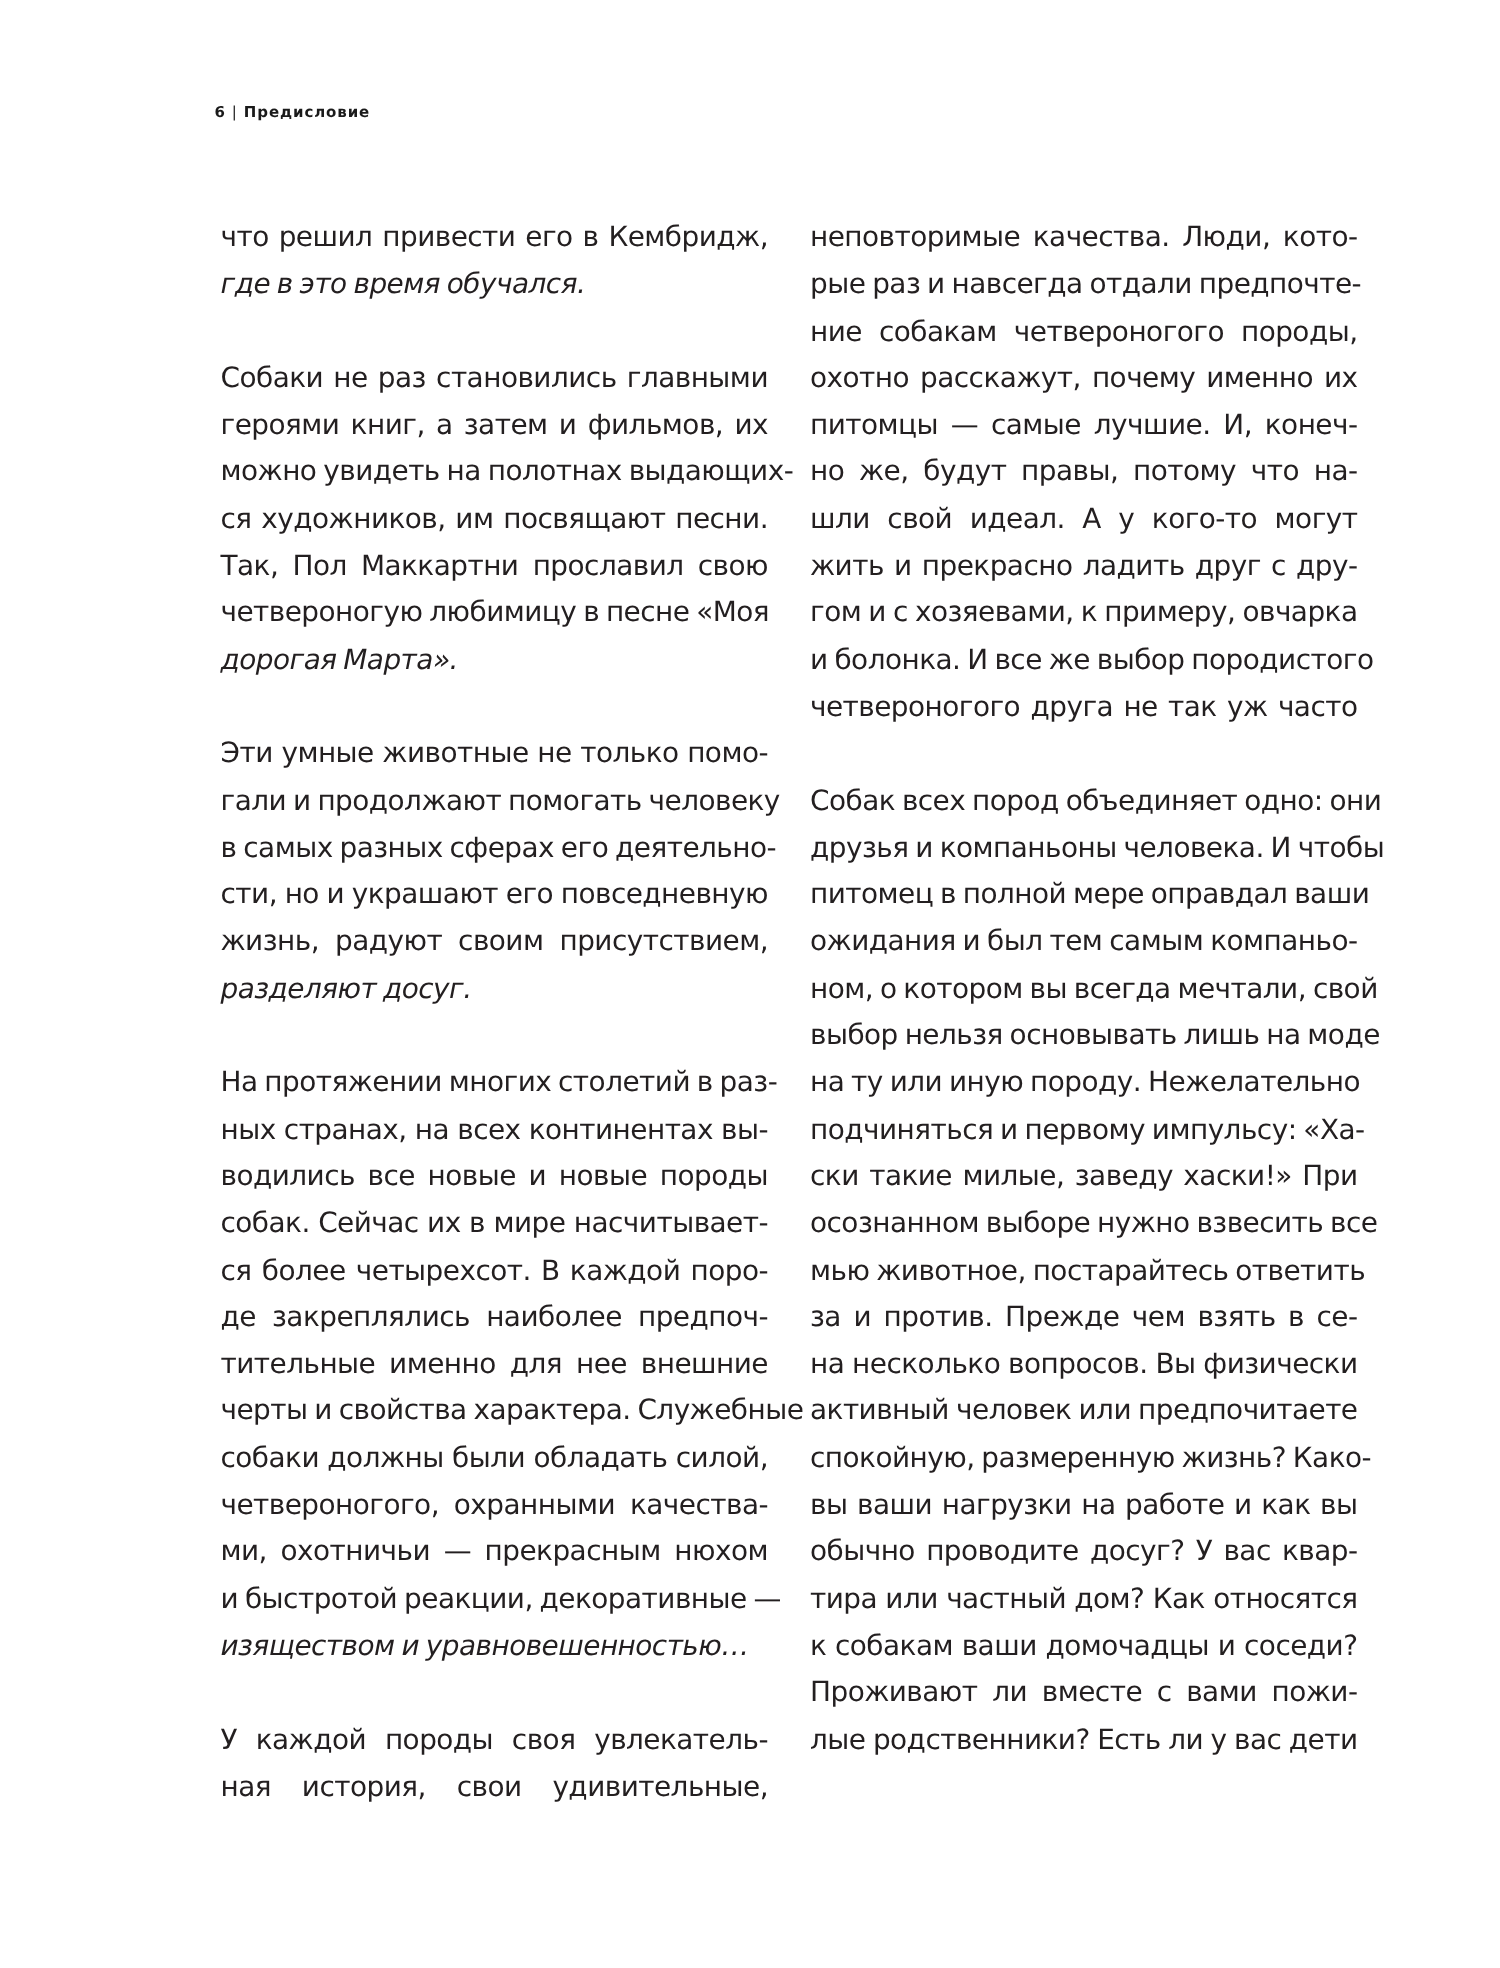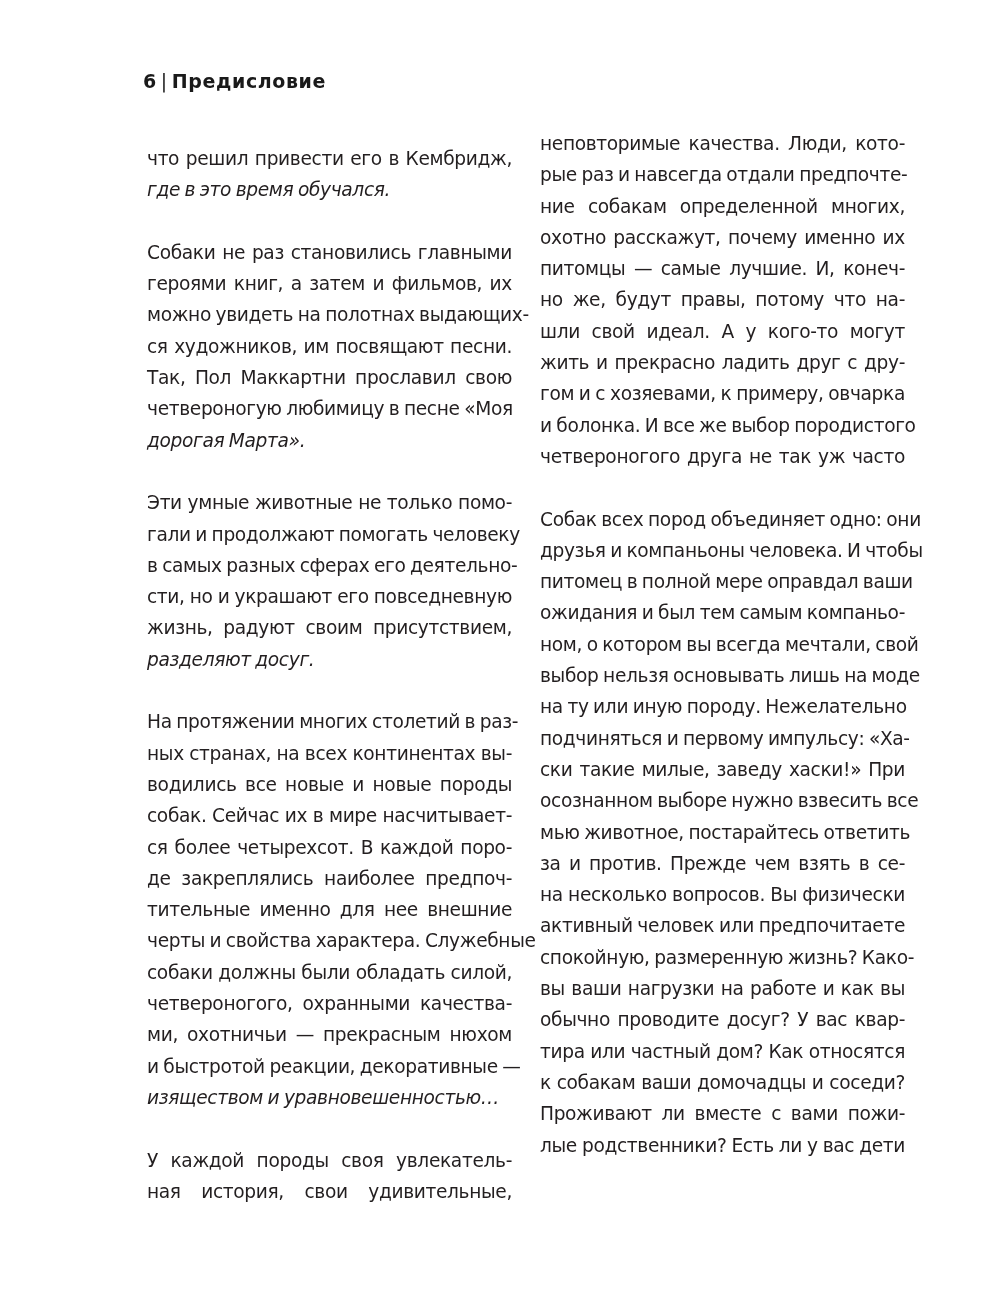--- a/index.html
+++ b/index.html
@@ -1,23 +1,23 @@
 <!DOCTYPE html>
 <html><head>
   <meta charset="utf-8">
   <style>
     html, body { margin: 0; padding: 0; background: #ffffff; }
     body { width: 1000px; height: 1312px; position: relative; overflow: hidden;
            font-family: "DejaVu Sans", sans-serif; color: #231f20; }
-    .header { position: absolute; left: 143px; top: 70px; font-size: 19px; font-weight: bold;
+    .header { position: absolute; left: 143px; top: 70px; font-size: 10px; font-weight: bold;
               letter-spacing: 0.6px; color: #1a1a1a; white-space: nowrap; }
     .header .sep { margin: 0 4px; font-weight: normal; }
     .col { position: absolute; width: 365px; font-size: 18.6px; line-height: 31.3px; }
     .col.left { left: 147px; top: 143px; }
-    .col.right { left: 540px; top: 128px; }
+    .col.right { left: 540px; top: 143px; }
     .line { display: block; white-space: nowrap; text-align: justify; text-align-last: justify;
             letter-spacing: -0.35px; word-spacing: -1px; height: 31.3px; overflow: visible; }
     .line.last { text-align-last: left; font-style: italic; }
     .gap { display: block; height: 31.3px; }
   </style>
 </head>
 <body>
 
 <div class="header">
   <span>6</span><span class="sep">|</span><span>Предисловие</span>
@@ -67,21 +67,21 @@
   <div>
     <span class="line">У каждой породы своя увлекатель-</span>
     <span class="line">ная история, свои удивительные,</span>
   </div>
 </div>
 
 <div class="col right">
   <div>
     <span class="line">неповторимые качества. Люди, кото-</span>
     <span class="line">рые раз и навсегда отдали предпочте-</span>
-    <span class="line">ние собакам определенной многих,</span>
+    <span class="line">ние собакам четвероногого породы,</span>
     <span class="line">охотно расскажут, почему именно их</span>
     <span class="line">питомцы — самые лучшие. И, конеч-</span>
     <span class="line">но же, будут правы, потому что на-</span>
     <span class="line">шли свой идеал. А у кого-то могут</span>
     <span class="line">жить и прекрасно ладить друг с дру-</span>
     <span class="line">гом и с хозяевами, к примеру, овчарка</span>
     <span class="line">и болонка. И все же выбор породистого</span>
     <span class="line">четвероногого друга не так уж часто</span>
   </div>
   <span class="gap"></span>

